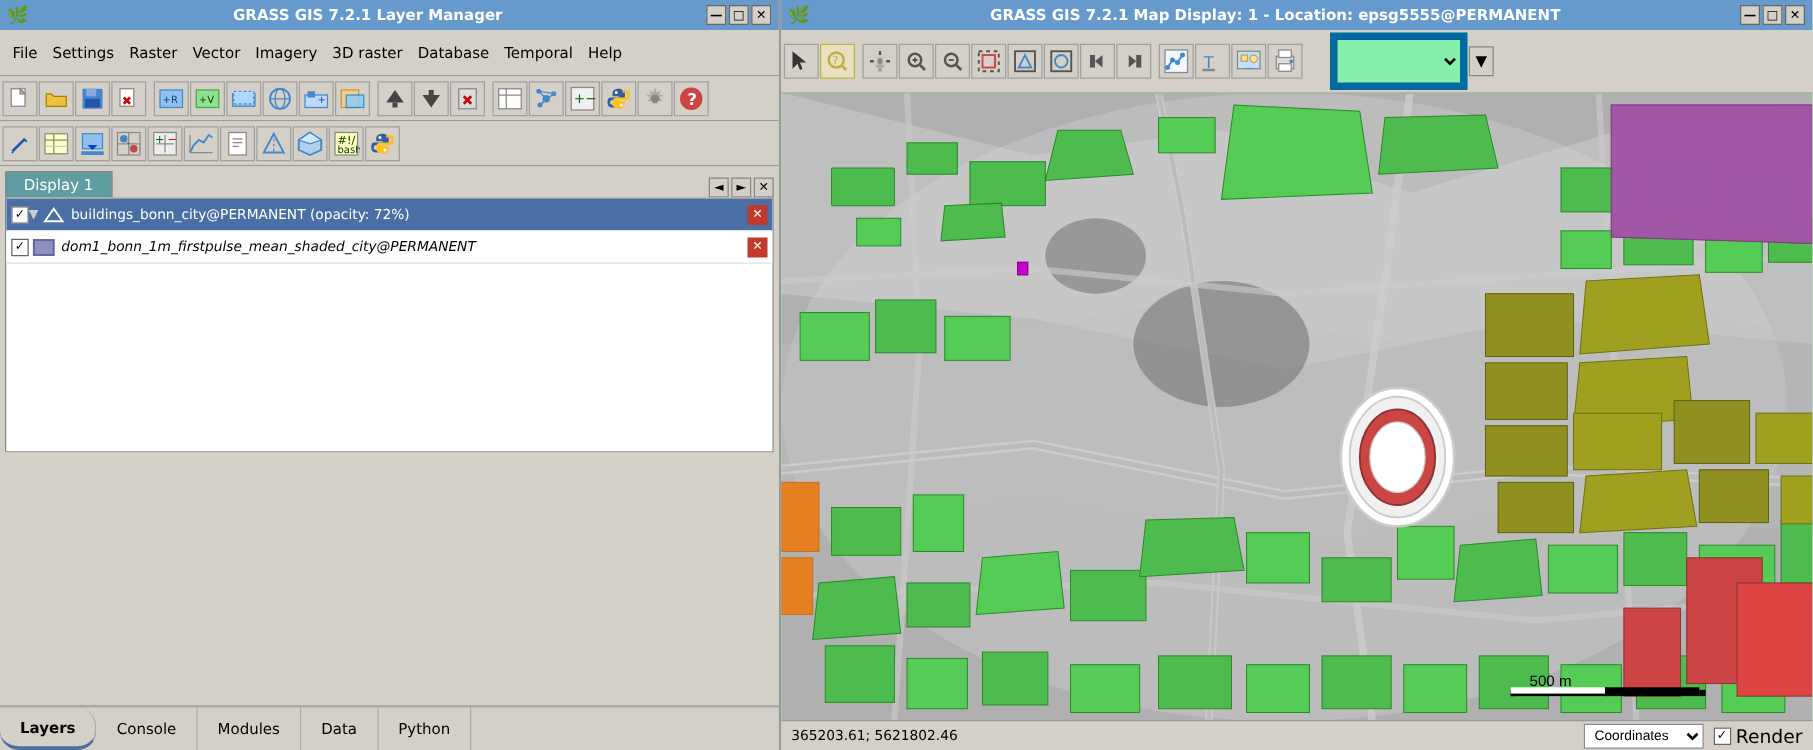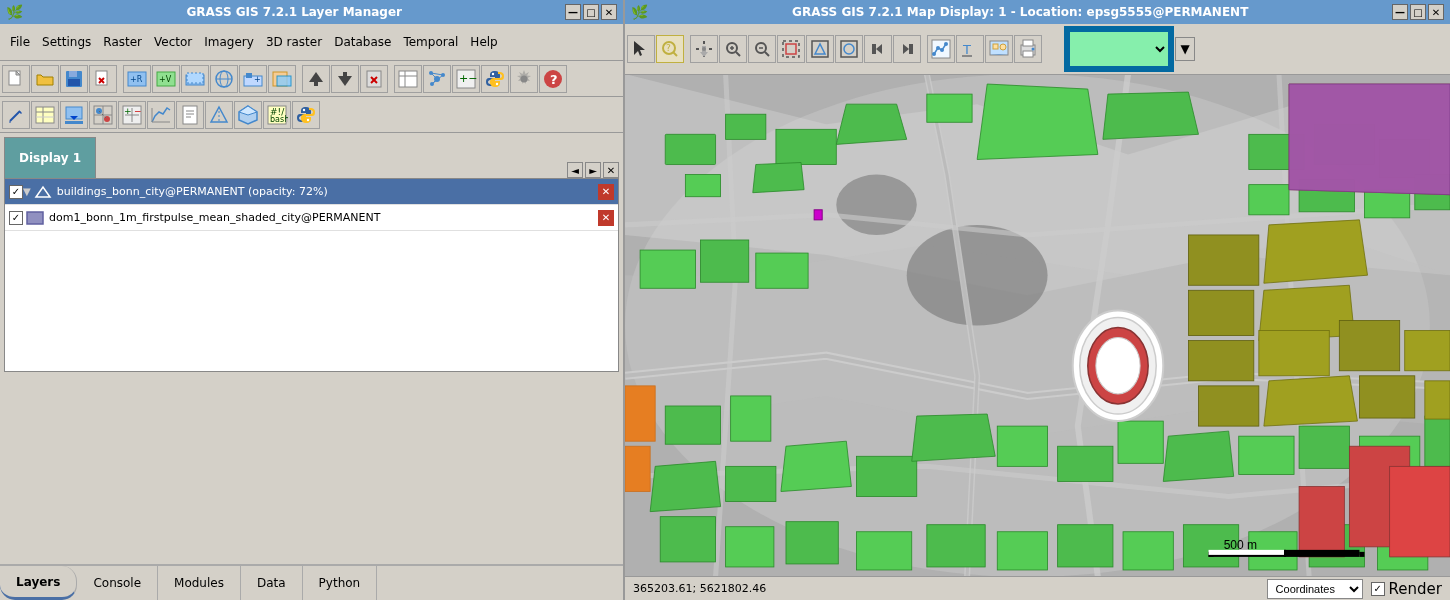--- a/index.html
+++ b/index.html
@@ -24,30 +24,30 @@
     .tb-sep { width: 4px; height: 28px; }
 
     
     .toolbar2 { background: #d4d0c8; display: flex; padding: 2px; border-bottom: 1px solid #999; gap: 1px; align-items: center; min-height: 36px; }
 
     
     .layer-manager { background: #d4d0c8; display: flex; flex-direction: column; flex: 1; overflow: hidden; }
 
     
     .display-tab-bar { display: flex; padding: 4px 4px 0 4px; align-items: flex-end; }
-    .display-tab { background: #adb8c4; border: 1px solid #888; border-bottom: none; padding: 13px 14px; font-size: 12px; font-weight: bold; cursor: pointer; color: #000; }
+    .display-tab { background: #adb8c4; border: 1px solid #888; border-bottom: none; padding: 3px 14px; font-size: 12px; font-weight: normal; cursor: pointer; color: #000; }
     .display-tab.active { background: #5f9ea0; color: white; }
     .display-tab-controls { margin-left: auto; display: flex; gap: 2px; align-items: center; }
     .tab-ctrl-btn { width: 16px; height: 16px; background: #d4d0c8; border: 1px solid #888; font-size: 10px; display: flex; align-items: center; justify-content: center; cursor: pointer; }
 
     
     .layers-list { background: white; flex: 1; border: 1px solid #888; margin: 0 4px; overflow: hidden; }
     .layer-row { display: flex; align-items: center; padding: 2px 4px; border-bottom: 1px solid #e0e0e0; height: 26px; }
     .layer-row.selected { background: #4a6fa5; color: white; }
-    .layer-row.unselected { background: white; color: black; }
+    .layer-row.unselected { background: white; color: black; font-style: italic; }
     .layer-icon { width: 20px; height: 16px; margin-right: 4px; display: flex; align-items: center; justify-content: center; }
     .layer-name { flex: 1; font-size: 11px; white-space: nowrap; overflow: hidden; text-overflow: ellipsis; }
     .layer-close { width: 16px; height: 16px; background: #c0392b; display: flex; align-items: center; justify-content: center; font-size: 10px; color: white; cursor: pointer; margin-left: 2px; }
 
     
     .bottom-tabs { display: flex; background: #d4d0c8; border-top: 2px solid #aaa; height: 36px; }
     .bottom-tab { padding: 4px 16px; font-size: 12px; cursor: pointer; display: flex; align-items: center; border-right: 1px solid #aaa; }
     .bottom-tab.active { border-bottom: 3px solid #4a6fa5; font-weight: bold; border-radius: 15px; }
 
     

